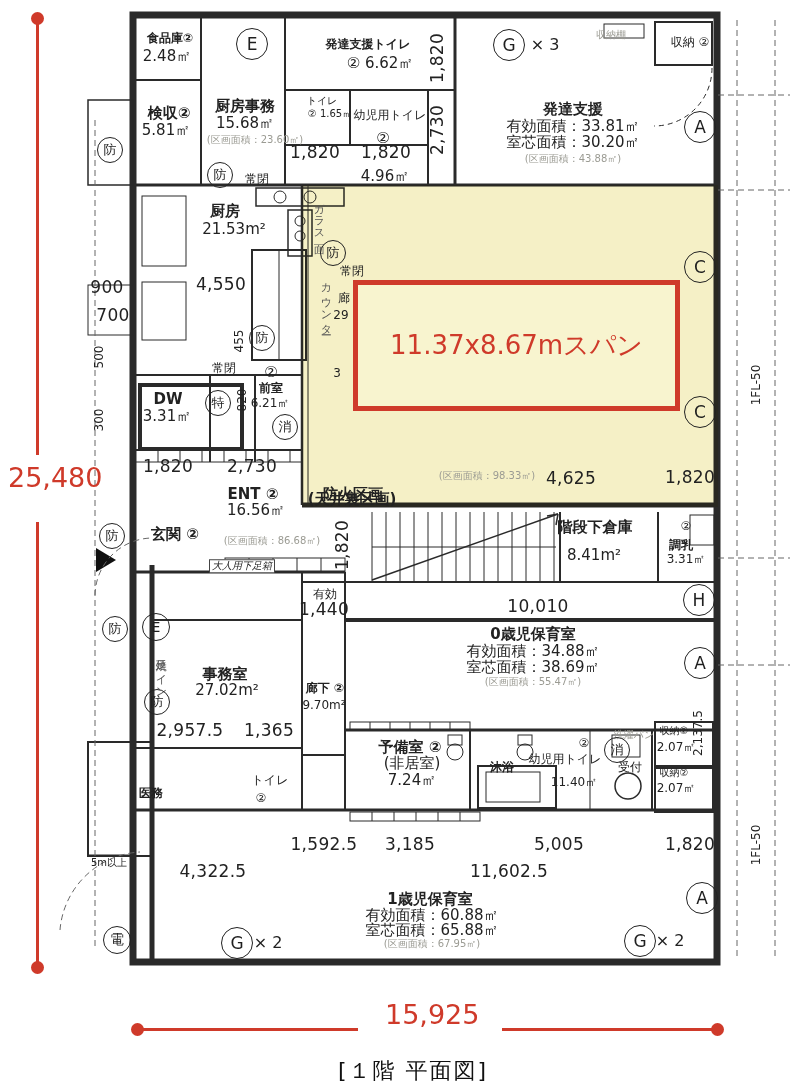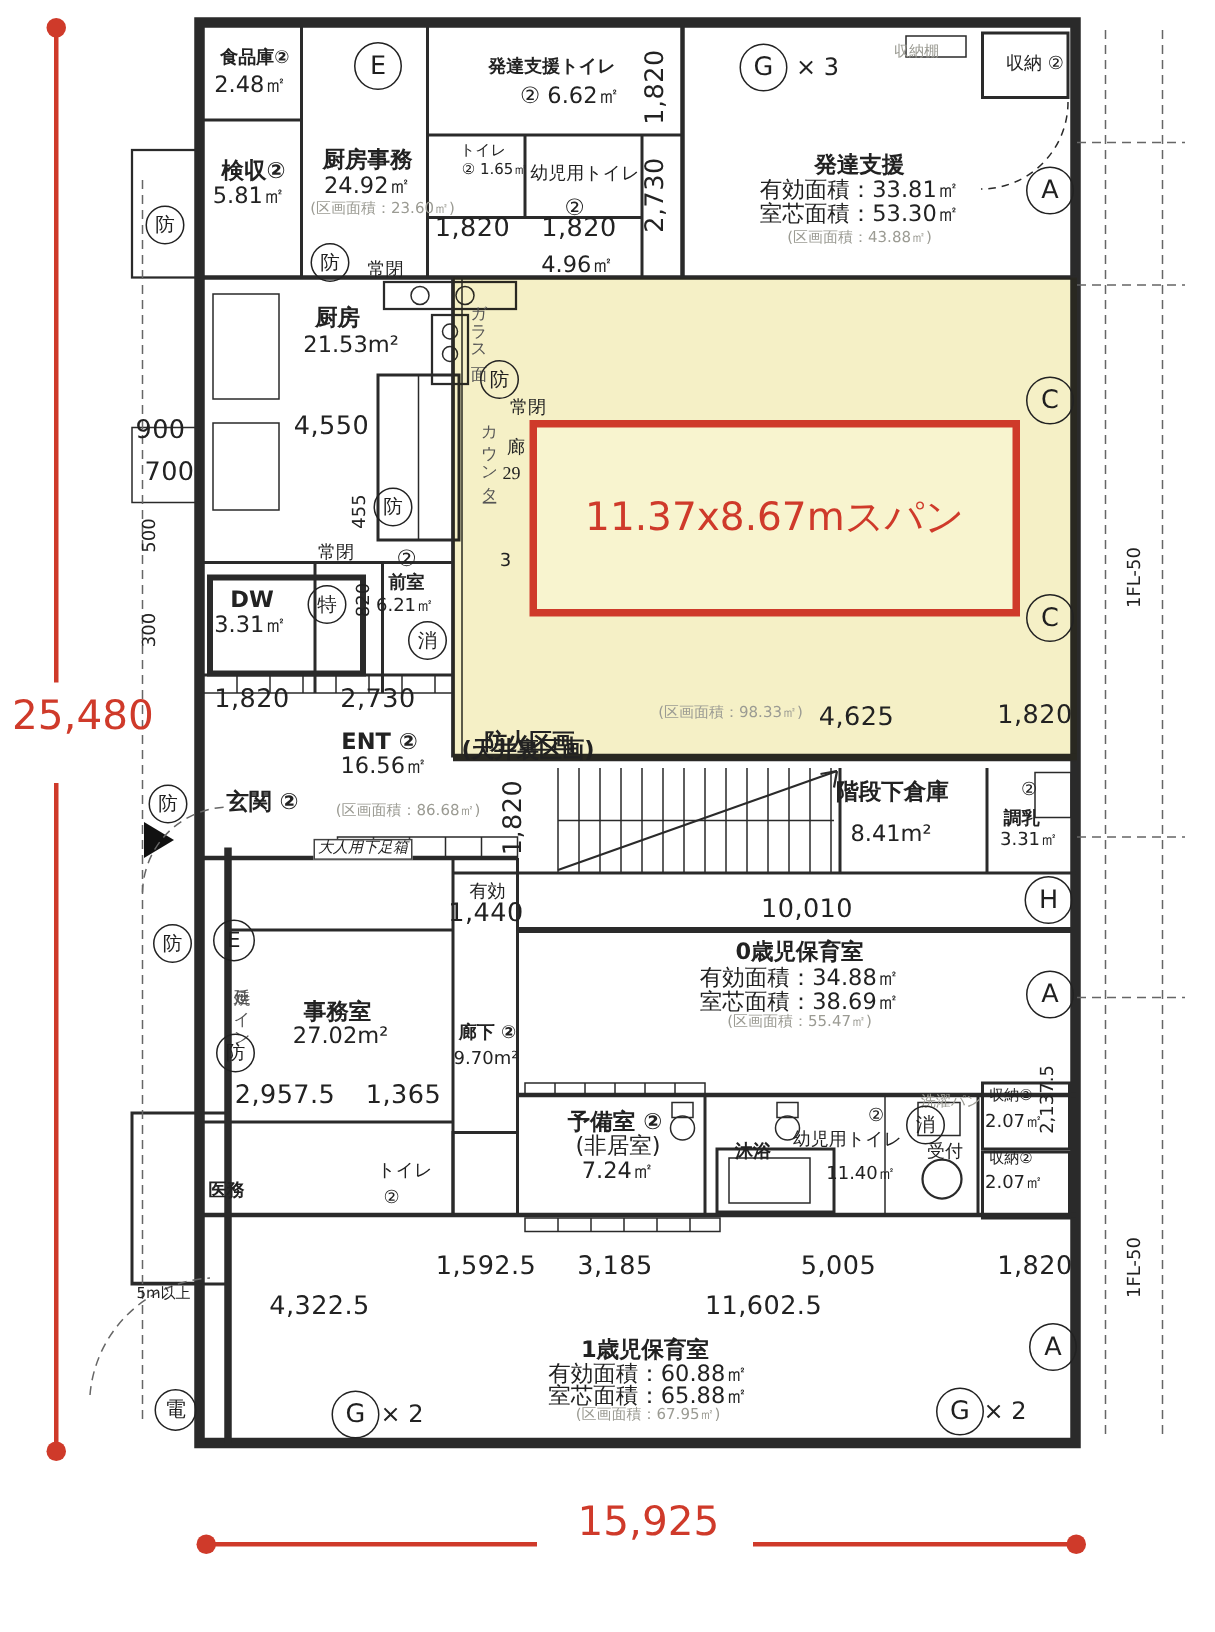--- a/index.html
+++ b/index.html
@@ -145,51 +145,52 @@
   <div class="redline" style="left:36px;top:522px;width:2.5px;height:446px"></div>
   <div class="reddot" style="left:31px;top:12px"></div>
   <div class="reddot" style="left:31px;top:961px"></div>
   <div class="redtext" style="left:8px;top:462px">25,480</div>
 
   <div class="redline" style="left:136px;top:1028px;width:222px;height:2.5px"></div>
   <div class="redline" style="left:502px;top:1028px;width:216px;height:2.5px"></div>
   <div class="reddot" style="left:131px;top:1023px"></div>
   <div class="reddot" style="left:711px;top:1023px"></div>
   <div class="redtext" style="left:385px;top:999px">15,925</div>
+  <div class="caption" style="left:338px;top:1056px">[１階 平面図]</div>
 
   <div id="labels">
       <div class="lbl rm sm" style="left: 170px; top: 39px;">食品庫②</div>
       <div class="lbl ar" style="left: 167px; top: 57px;">2.48㎡</div>
       <div class="lbl rm" style="left: 169px; top: 114px;">検収②</div>
       <div class="lbl ar" style="left: 166px; top: 131px;">5.81㎡</div>
       <div class="lbl rm" style="left: 245px; top: 107px;">厨房事務</div>
-      <div class="lbl ar" style="left: 245px; top: 124px;">24.92㎡</div>
+      <div class="lbl ar" style="left: 245px; top: 124px;">15.68㎡</div>
       <div class="lbl gray" style="left: 255px; top: 140px;">(区画面積：23.60㎡)</div>
       <div class="lbl rm sm" style="left: 368px; top: 45px;">発達支援トイレ</div>
       <div class="lbl ar" style="left: 380px; top: 64px;">② 6.62㎡</div>
       <div class="lbl xs" style="left: 322px; top: 101px;">トイレ</div>
       <div class="lbl xs" style="left: 330px; top: 114px;">② 1.65㎡</div>
       <div class="lbl sm" style="left: 390px; top: 116px;">幼児用トイレ</div>
       <div class="lbl ar" style="left: 383px; top: 139px;">②</div>
       <div class="lbl ar" style="left: 385px; top: 177px;">4.96㎡</div>
       <div class="lbl xs gray" style="left: 611px; top: 35px;">収納棚</div>
       <div class="lbl sm" style="left: 690px; top: 43px;">収納 ②</div>
       <div class="lbl rm" style="left: 573px; top: 110px;">発達支援</div>
       <div class="lbl ar" style="left: 573px; top: 127px;">有効面積：33.81㎡</div>
-      <div class="lbl ar" style="left: 573px; top: 143px;">室芯面積：53.30㎡</div>
+      <div class="lbl ar" style="left: 573px; top: 143px;">室芯面積：30.20㎡</div>
       <div class="lbl gray" style="left: 573px; top: 159px;">(区画面積：43.88㎡)</div>
       <div class="lbl rm" style="left: 225px; top: 212px;">厨房</div>
       <div class="lbl ar" style="left: 234px; top: 230px;">21.53m²</div>
       <div class="lbl sm" style="left: 257px; top: 180px;">常閉</div>
       <div class="lbl sm" style="left: 352px; top: 272px;">常閉</div>
       <div class="lbl sm" style="left: 224px; top: 369px;">常閉</div>
       <div class="lbl vjp" style="left: 318px; top: 216px;">ガラス面</div>
       <div class="lbl vjp" style="left: 325px; top: 303px;">カウンター</div>
       <div class="lbl sm" style="left: 344px; top: 299px;">廊</div>
-      <div class="lbl sm" style="left: 341px; top: 316px; font-family: Liberation Serif, serif;">29</div>
+      <div class="lbl sm" style="left: 341px; top: 316px;">29</div>
       <div class="lbl sm" style="left: 337px; top: 374px;">3</div>
       <div class="lbl rm" style="left: 168px; top: 400px;">DW</div>
       <div class="lbl ar" style="left: 167px; top: 417px;">3.31㎡</div>
       <div class="lbl ar" style="left: 271px; top: 373px;">②</div>
       <div class="lbl rm sm" style="left: 271px; top: 389px;">前室</div>
       <div class="lbl sm" style="left: 270px; top: 404px;">6.21㎡</div>
       <div class="lbl rm" style="left: 353px; top: 495px; text-align: right;">防火区画</div>
       <div class="lbl rm" style="left: 352px; top: 500px;">(天井裏区画)</div>
       <div class="lbl gray" style="left: 487px; top: 476px;">(区画面積：98.33㎡)</div>
       <div class="lbl rm" style="left: 253px; top: 495px;">ENT ②</div>

